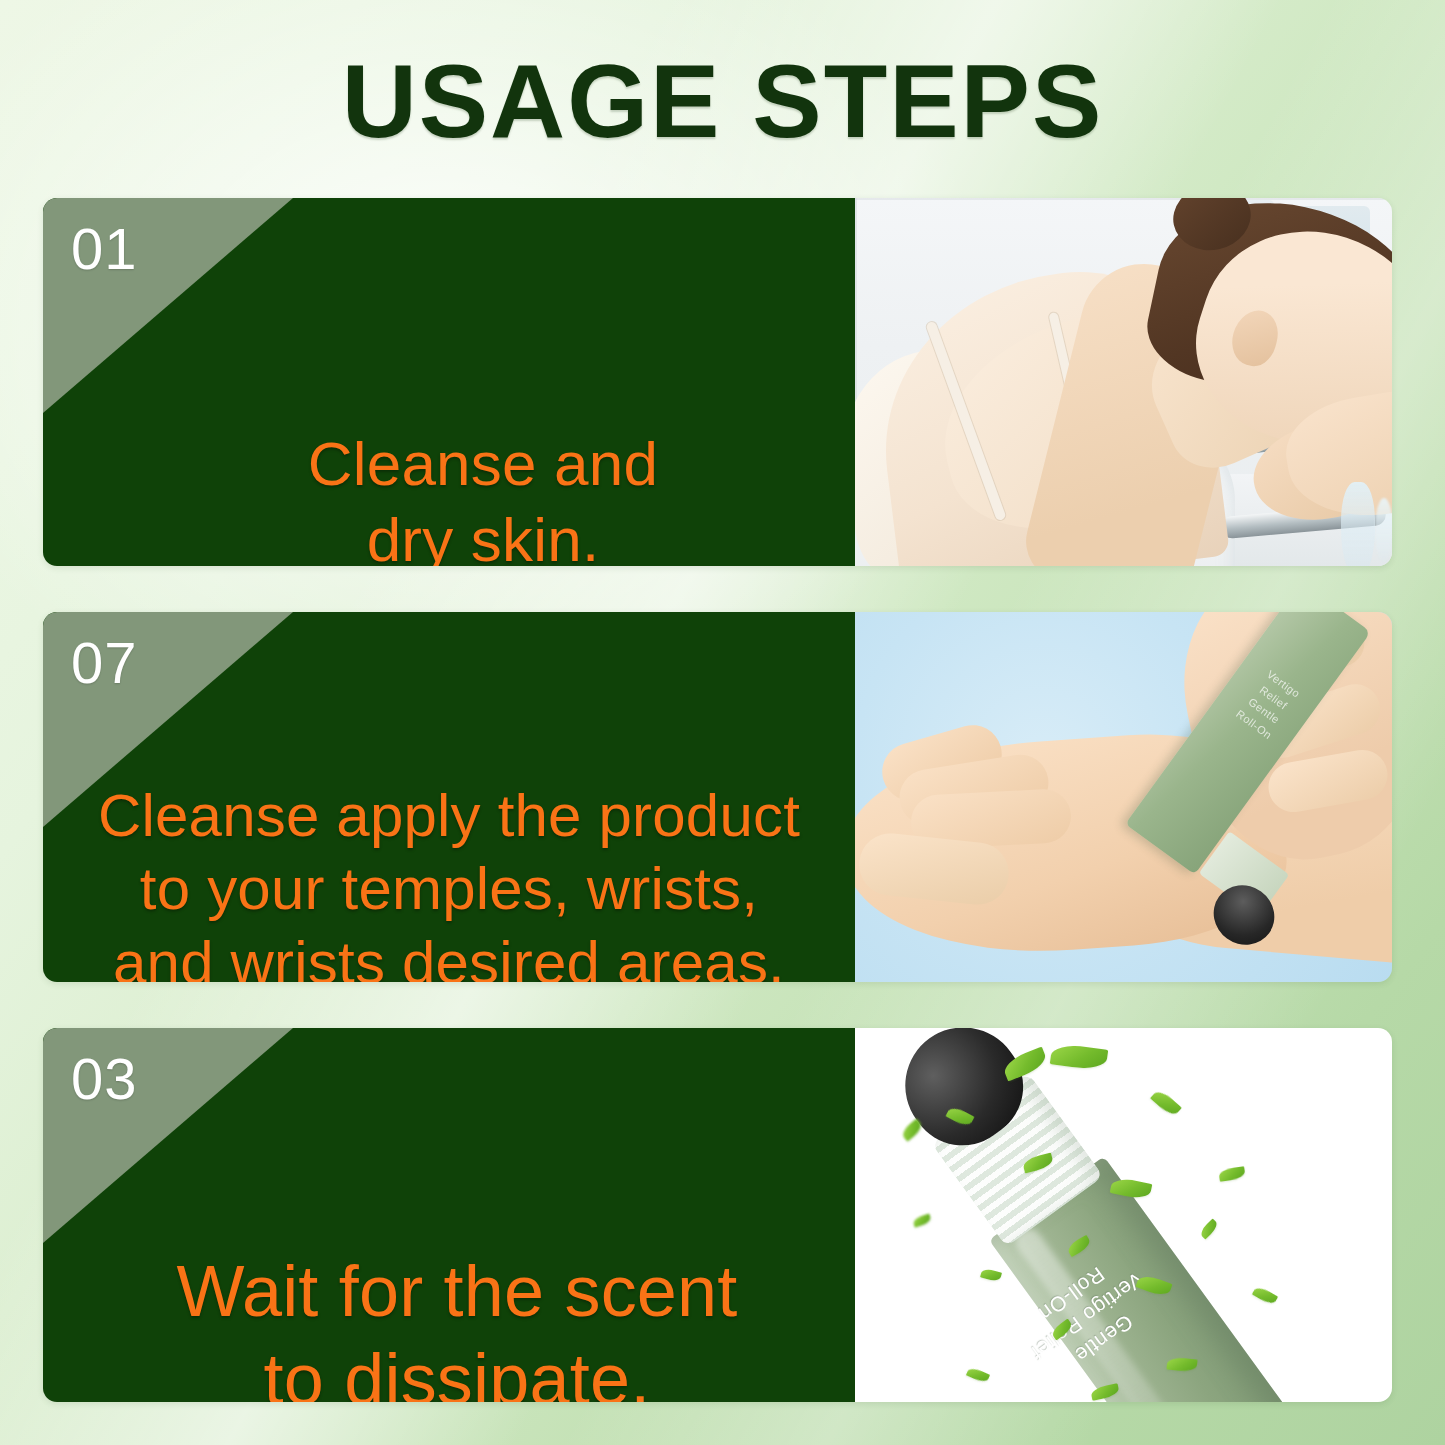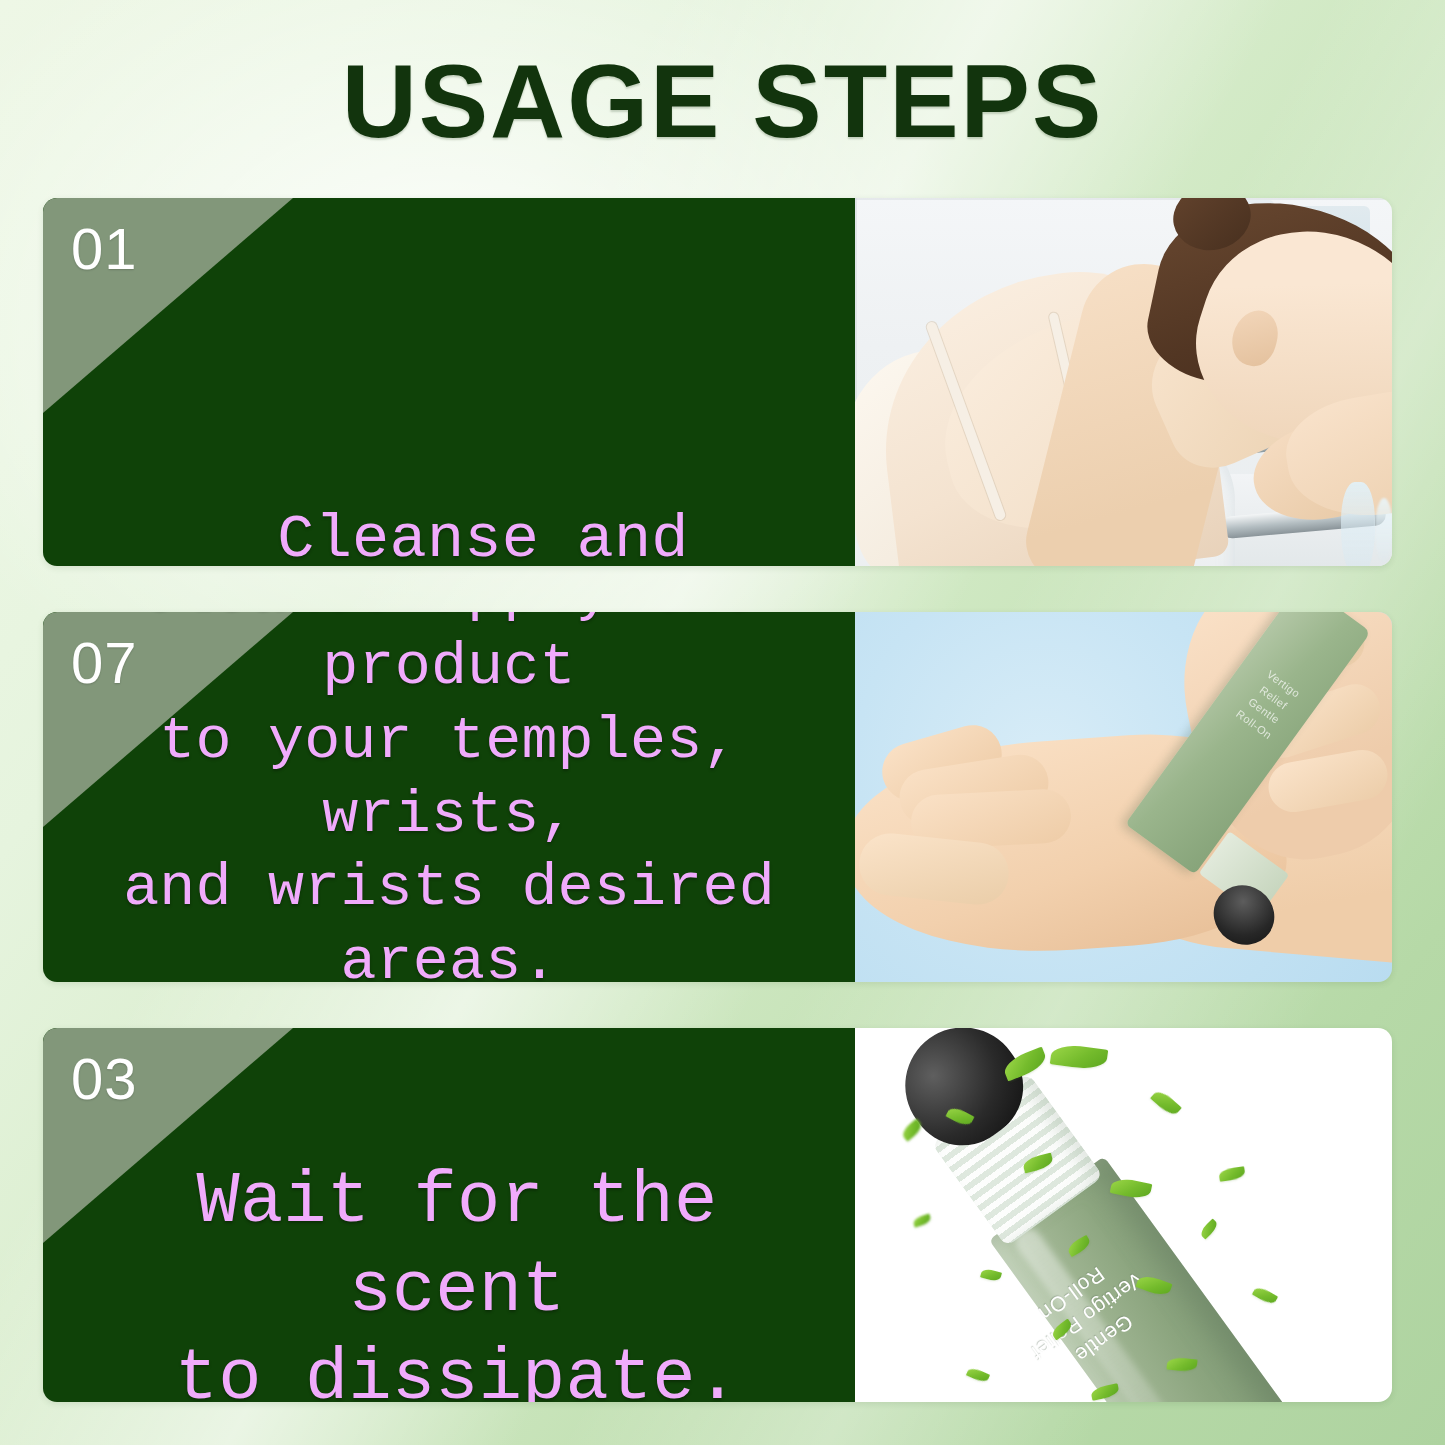--- a/index.html
+++ b/index.html
@@ -104,29 +104,29 @@
     font-weight:400;
     letter-spacing:1px;
     line-height:1;
     font-family:"Liberation Sans", sans-serif;
     text-shadow:0 1px 2px rgba(0,0,0,0.18);
   }
 
   .step-body {
     position:relative;
     z-index:2;
-    color:#f0abfc;
+    color:#f97316;
     text-align:center;
     font-size:62px;
     line-height:1.23;
     font-weight:400;
     letter-spacing:0.2px;
     padding:0 34px;
     text-shadow:0 2px 3px rgba(0,0,0,0.30);
-    font-family:Liberation Mono, monospace;
+    font-family:Liberation Sans, sans-serif;
   }
   #card-1 .step-body { font-size:62px; transform:translate(34px, 12px); }
   #card-2 .step-body { font-size:60px; transform:translate(0px, 18px); }
   #card-3 .step-body { font-size:72px; transform:translate(8px, 22px); }
 
   
   .card-photo {
     position:relative;
     flex:1 1 auto;
     overflow:hidden;
@@ -479,20 +479,21 @@
 
   <div class="card" id="card-1">
 
     <div class="card-text">
       <div class="corner">
         <div class="corner-shape"></div>
         <div class="step-num">01</div>
       </div>
       <div class="step-body">
         <span>Cleanse and</span><br>
+        <span>dry skin.</span>
       </div>
     </div>
 
     <div class="card-photo">
       <div class="photo-wash">
         <div class="tile-lines"></div>
         <div class="shelf-bottle2"></div>
         <div class="shelf-bottle"></div>
         <div class="shelf-accent"></div>
         <div class="counter"></div>

